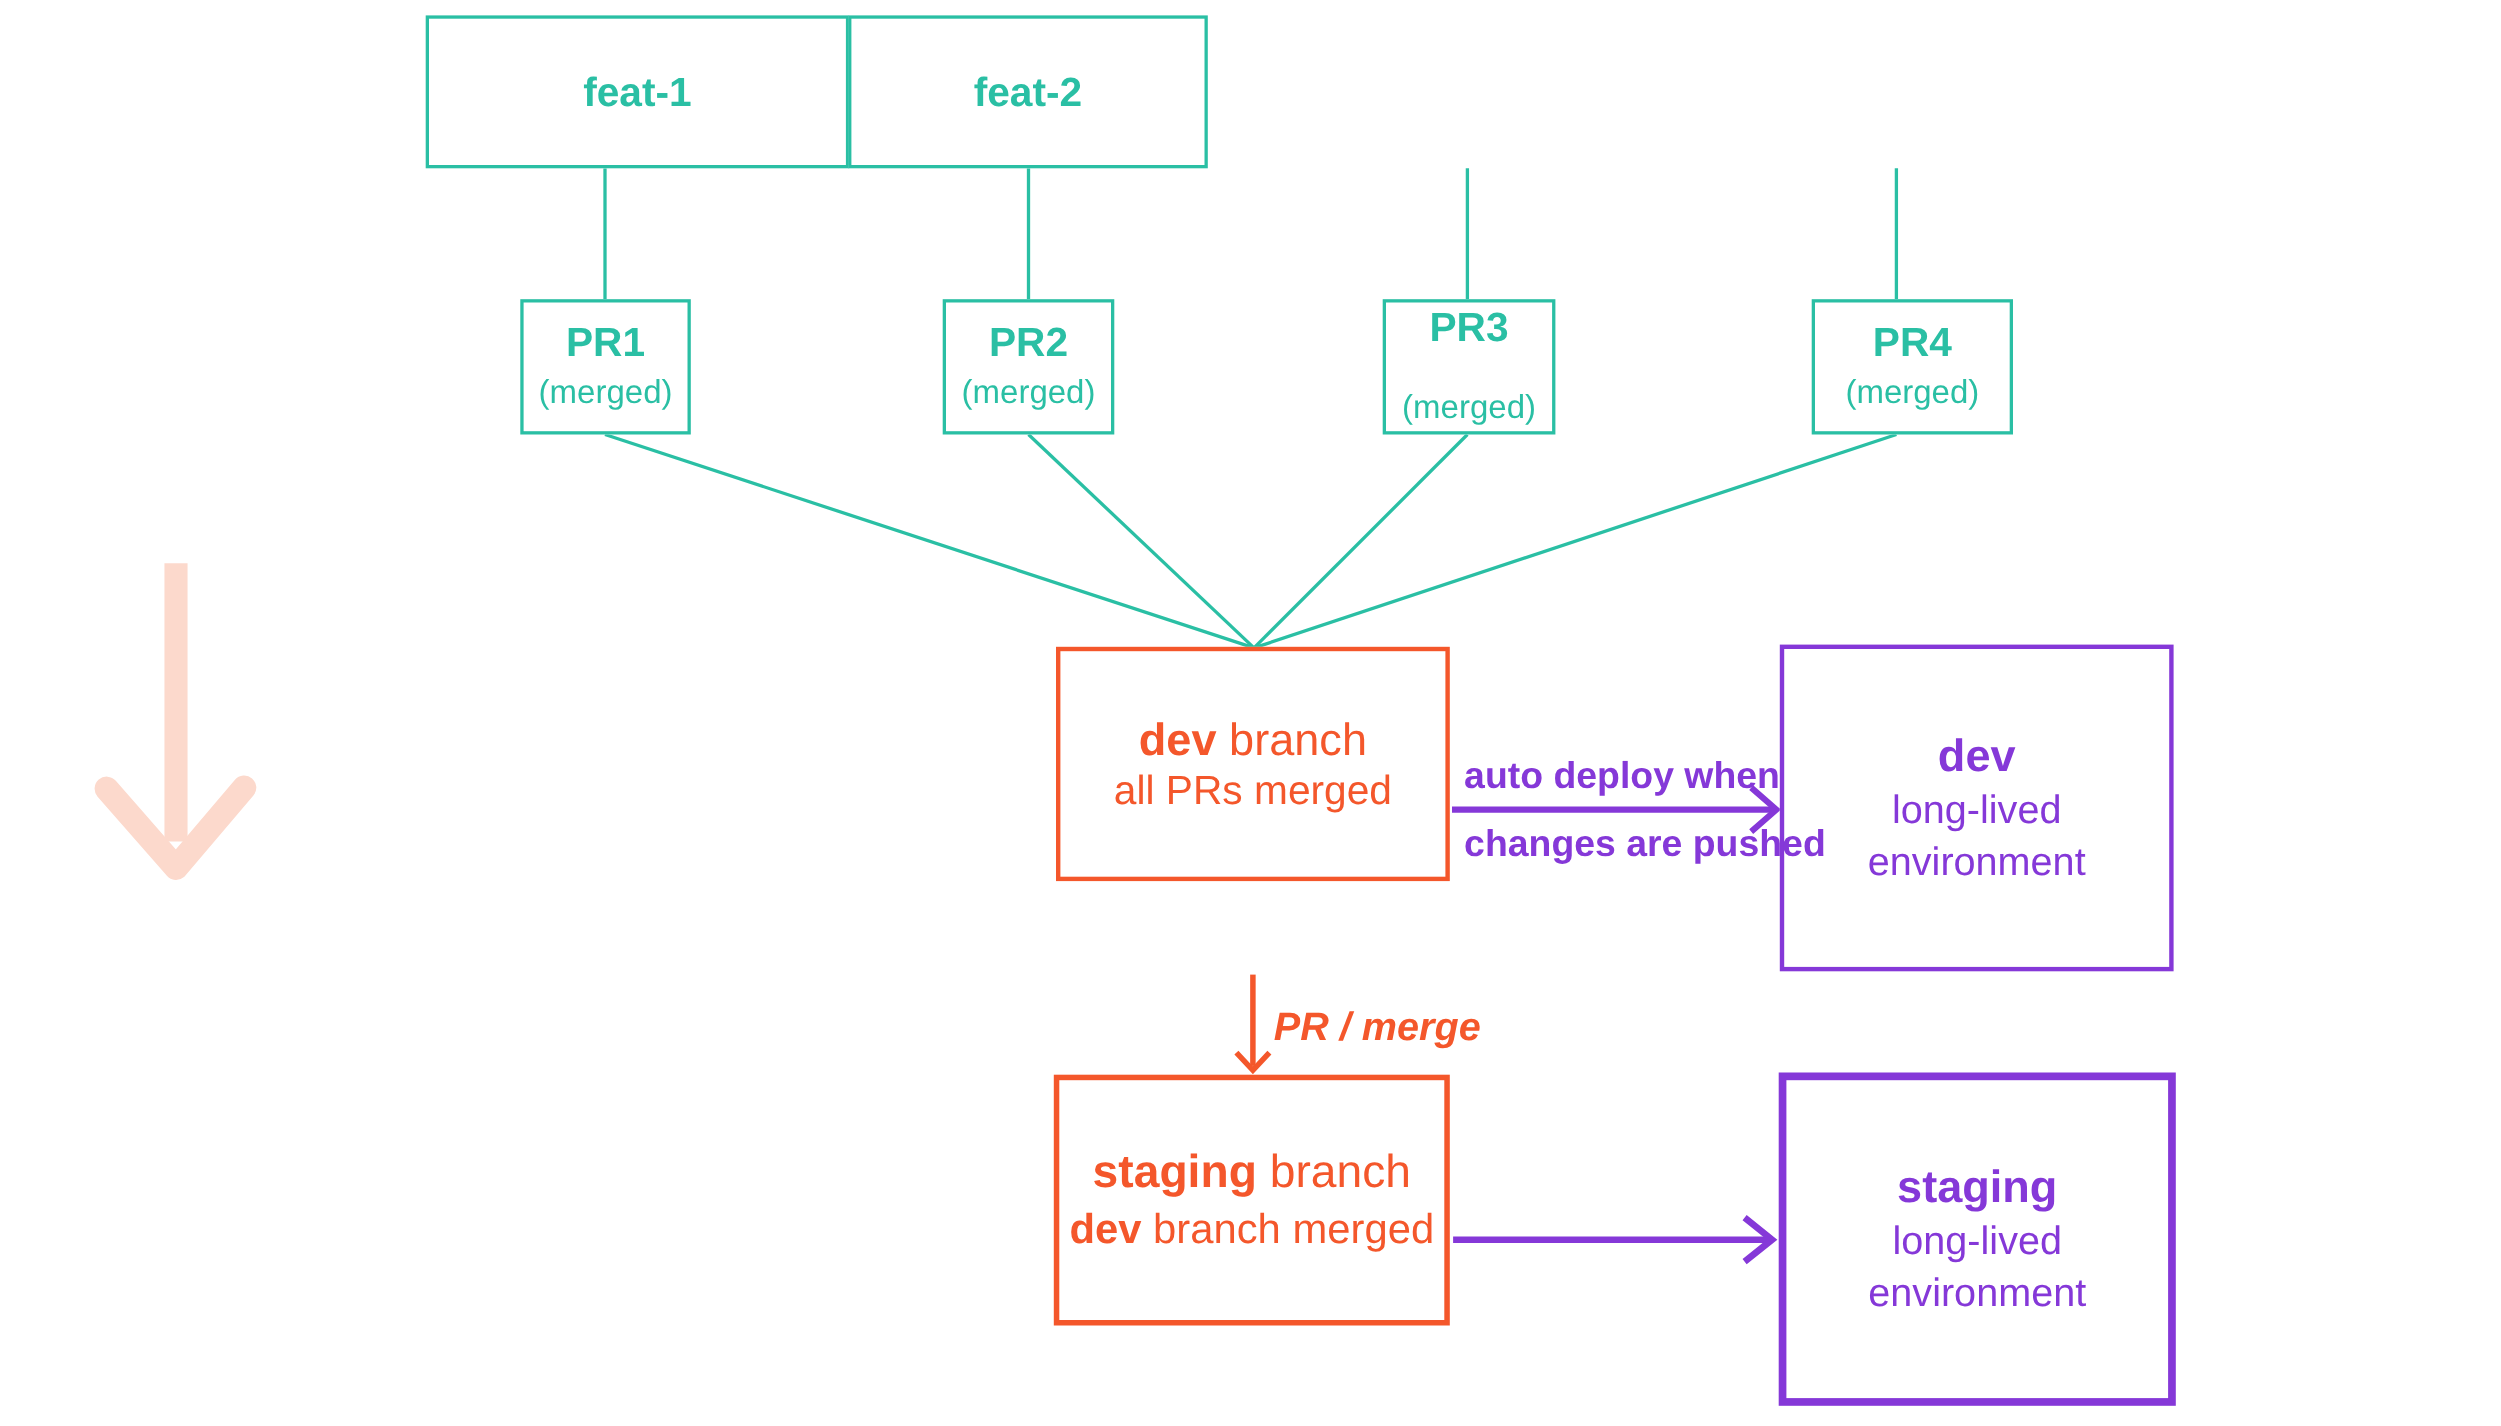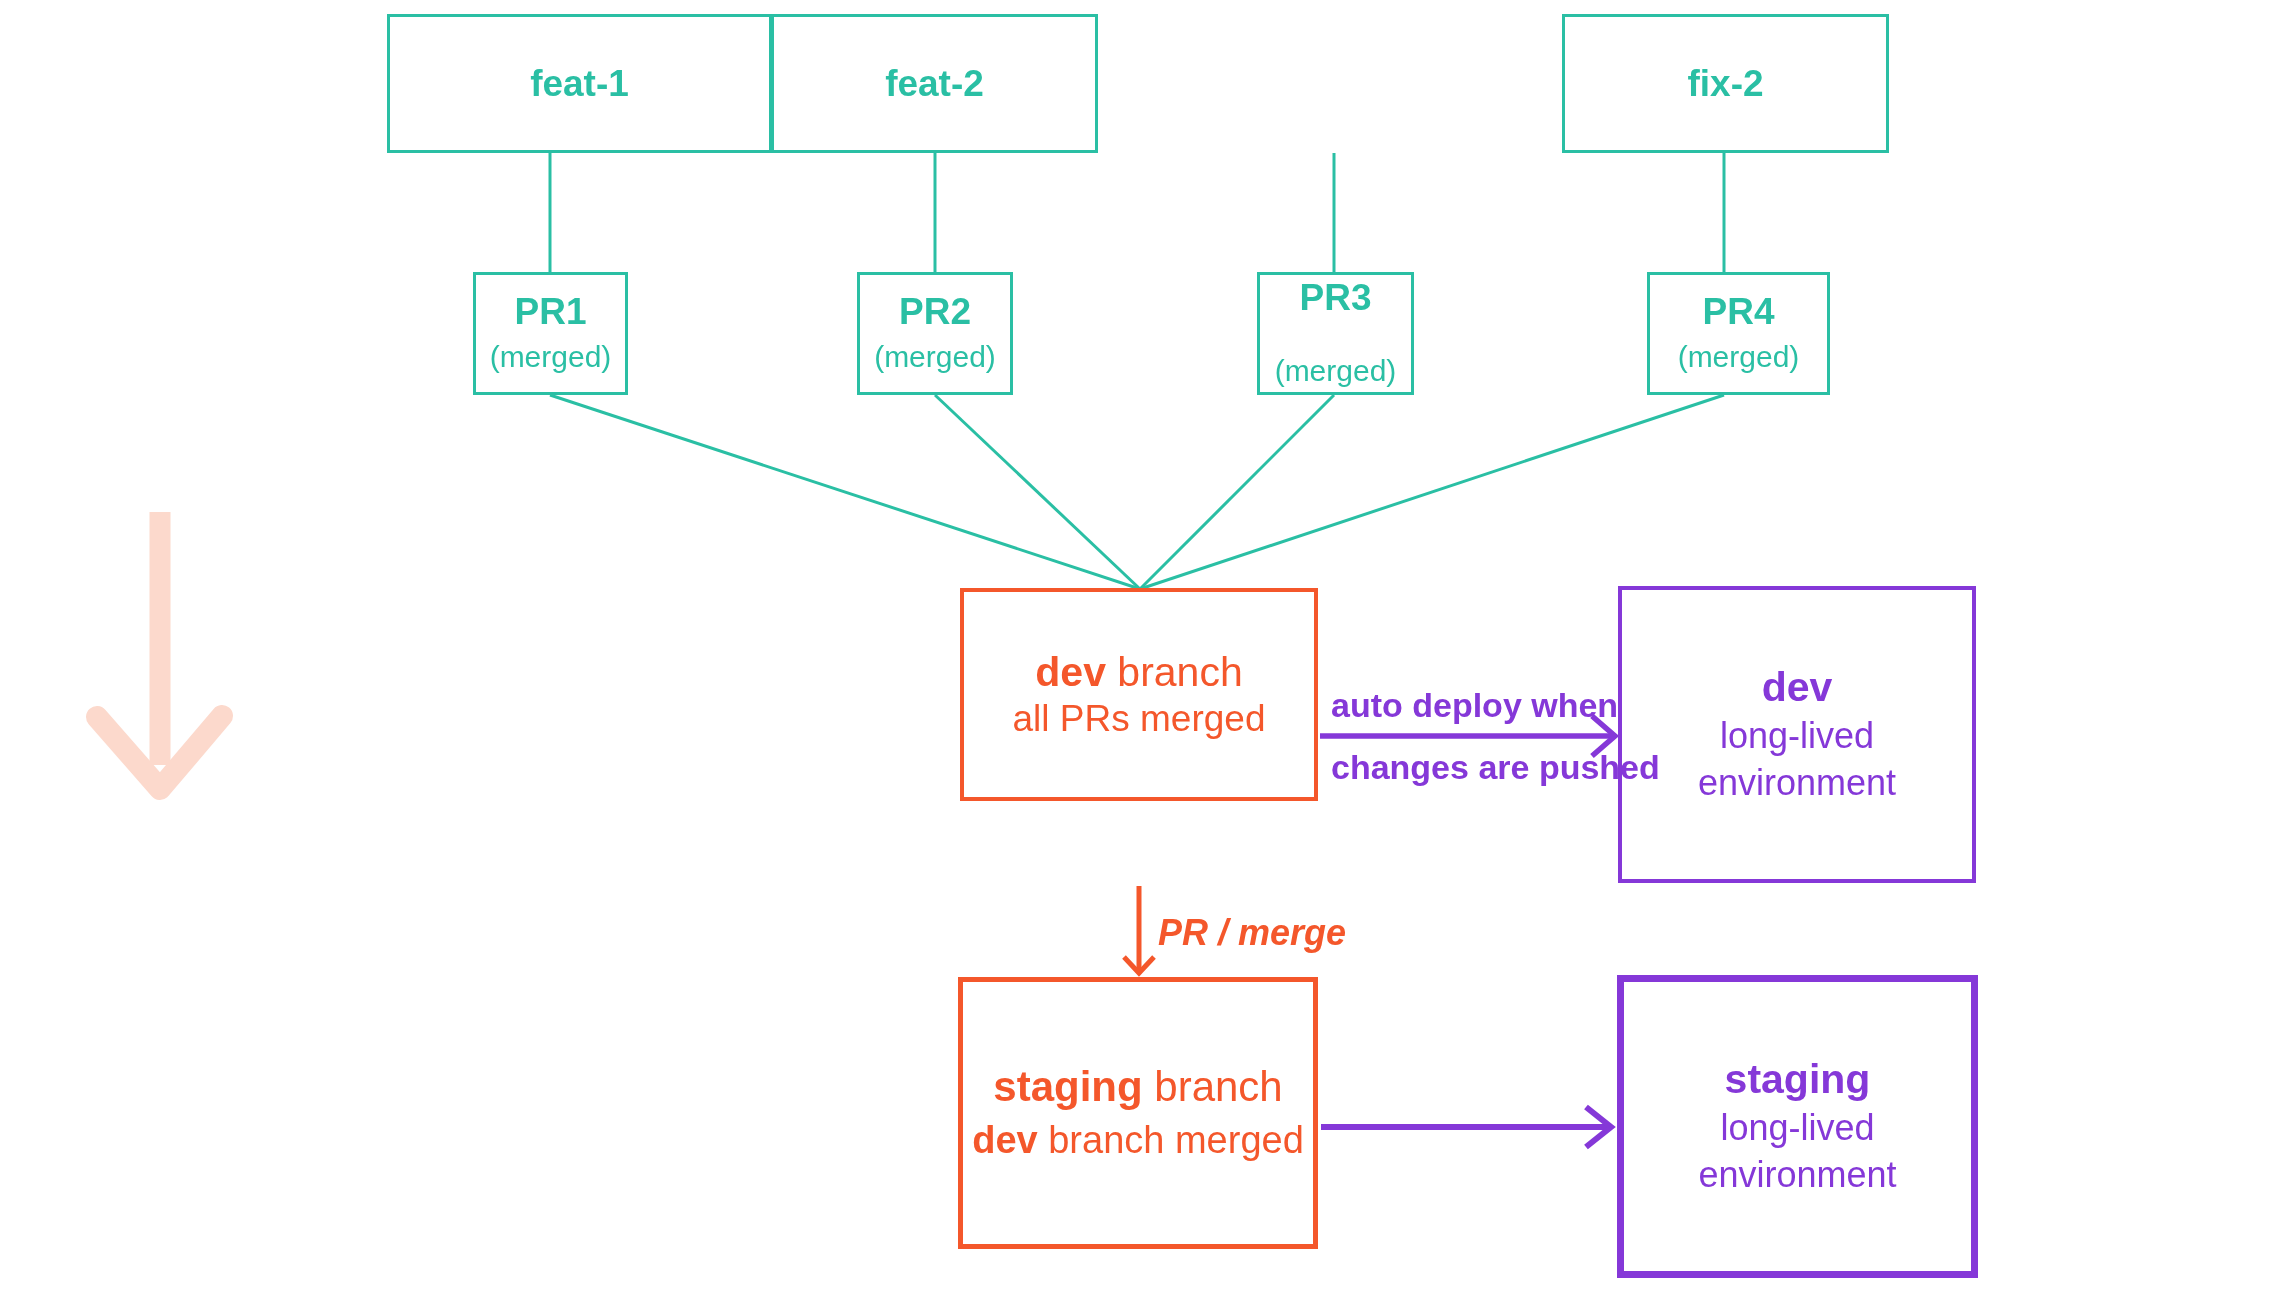--- a/index.html
+++ b/index.html
@@ -90,23 +90,20 @@
     <line class="s-purple" x1="1321" y1="1127" x2="1608" y2="1127" style="stroke-width:6"></line>
     <polyline class="s-purple" points="1586,1107 1611,1127 1586,1147" style="stroke-width:6"></polyline>
   </svg>
 
   <div class="box teal" style="left:387px; top:14px; width:385px; height:139px;">
     <span class="branch-title">feat-1</span>
   </div>
   <div class="box teal" style="left:771px; top:14px; width:327px; height:139px;">
     <span class="branch-title">feat-2</span>
   </div>
-  <div class="box teal" style="left:1562px; top:14px; width:327px; height:139px;">
-    <span class="branch-title">fix-2</span>
-  </div>
 
   <div class="box teal" style="left:473px; top:272px; width:155px; height:123px;">
     <span class="pr-title">PR1</span>
     <span class="pr-status">(merged)</span>
   </div>
   <div class="box teal" style="left:857px; top:272px; width:156px; height:123px;">
     <span class="pr-title">PR2</span>
     <span class="pr-status">(merged)</span>
   </div>
   <div class="box teal" style="left:1257px; top:272px; width:157px; height:123px;gap:28px;">
@@ -122,21 +119,21 @@
     <span class="big-line-1"><span class="bold">dev</span><span> branch</span></span>
     <span class="big-line-2">all PRs merged</span>
   </div>
 
   <div class="box purple" style="left:1618px; top:586px; width:358px; height:297px;">
     <span class="env-title">dev</span>
     <span class="env-line">long-lived</span>
     <span class="env-line">environment</span>
   </div>
 
-  <div class="box orange thick" style="left:958px; top:977px; width:360px; height:272px;align-items:center;">
+  <div class="box orange thick" style="left:958px; top:977px; width:360px; height:228px;align-items:center;">
     <span class="big-line-1" style="font-size:42px;"><span class="bold">staging</span><span> branch</span></span>
     <span class="big-line-2" style="font-size:38px; margin-top:6px;"><span class="bold">dev</span><span> branch merged</span></span>
   </div>
 
   <div class="box purple thick" style="left:1617px; top:975px; width:361px; height:303px;">
     <span class="env-title">staging</span>
     <span class="env-line">long-lived</span>
     <span class="env-line">environment</span>
   </div>
 

